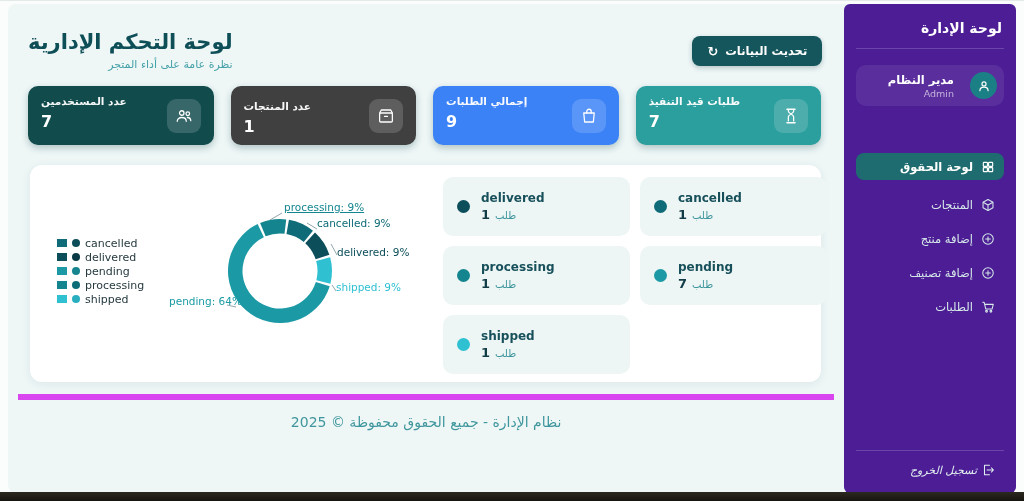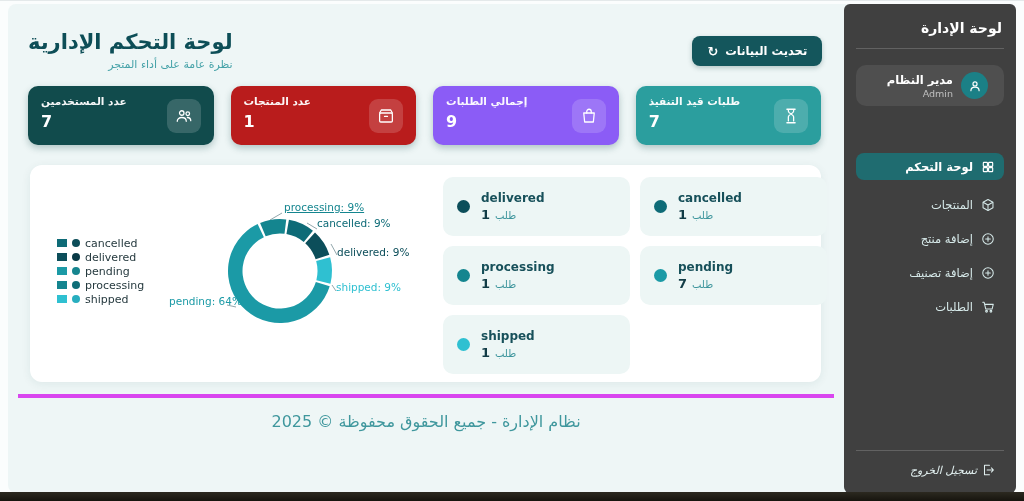--- a/index.html
+++ b/index.html
@@ -52,30 +52,30 @@
   .status-grid { position:absolute; left:413px; top:12px; display:grid;
     grid-template-columns:187px 187px; gap:10px; }
   .status-card { height:59px; background:#edf6f5; border-radius:10px; padding:10px 14px;
     display:flex; align-items:center; gap:11px; }
   .status-dot { width:13px; height:13px; border-radius:50%; flex:none; }
   .status-label { font-size:12px; font-weight:bold; color:#17505a; }
   .status-count { direction:ltr; display:flex; align-items:baseline; gap:5px; margin-top:2px; }
   .status-num { font-size:13px; font-weight:bold; color:#123c46; }
   .status-unit { font-size:10px; color:#3d959c; }
 
-  .footer { direction:rtl; margin:12px 10px 0; border-top:4px solid #d946ef; text-align:center;
-    padding-top:14px; font-size:16px; color:#3f979d; }
+  .footer { direction:rtl; margin:12px 10px 0; border-top:6px solid #d946ef; text-align:center;
+    padding-top:14px; font-size:14px; color:#3f979d; }
 
   
-  .sidebar { width:176px; background:#404040; border-radius:6px; color:#fff; direction:rtl;
+  .sidebar { width:176px; background:#4c1d95; border-radius:6px; color:#fff; direction:rtl;
     display:flex; flex-direction:column; padding:12px 12px 14px; }
   .sb-title { font-size:14px; font-weight:bold; text-align:right; padding:4px 2px 12px; }
   .sb-divider { border-top:1px solid rgba(255,255,255,.18); }
-  .user-card { margin-top:16px; background:rgba(255,255,255,.08); border-radius:10px; padding:7px 16px;
-    display:flex; align-items:center; gap:8px; }
+  .user-card { margin-top:16px; background:rgba(255,255,255,.08); border-radius:10px; padding:7px 7px;
+    display:flex; align-items:center; gap:16px; }
   .avatar { width:27px; height:27px; border-radius:50%; background:#1b8086; display:grid; place-items:center; flex:none; }
   .user-name { font-size:11.5px; font-weight:bold; }
   .user-role { font-size:9.5px; color:rgba(255,255,255,.62); margin-top:1px; }
   .nav { margin-top:47px; display:flex; flex-direction:column; }
   .nav-item { display:flex; align-items:center; gap:8px; padding:0 9px; height:18px; margin-bottom:16px;
     font-size:11.5px; color:#d6e9e9; cursor:pointer; }
   .nav-item.active { background:#1f6c70; border-radius:8px; height:27px; font-weight:bold; color:#fff; }
   .spacer { flex:1; }
   .logout { display:flex; align-items:center; gap:4px; padding:12px 9px 2px; font-size:11px; color:#e2f0f0; cursor:pointer;font-style:italic; }
 </style>
@@ -115,40 +115,40 @@
           </div>
           <div class="stat-deco">
             <svg class="icon-svg" width="26" height="26" viewBox="0 0 24 24" fill="none" stroke="#bdd2d2" stroke-width="1.7" stroke-linecap="round">
                 <circle cx="9" cy="8" r="3"></circle>
                 <path d="M3 19c0-3.2 2.8-5 6-5s6 1.8 6 5"></path>
                 <circle cx="17" cy="9" r="2.4"></circle>
               </svg>
           </div>
         </div>
 
-        <div class="stat-card" style="background-color: #b91c1c;">
+        <div class="stat-card" style="background-color: #404040; align-items: flex-end;">
           <div class="stat-info">
             <span class="stat-label">عدد المنتجات</span>
             <span class="stat-value">1</span>
           </div>
           <div class="stat-badge">
             <svg class="icon-svg" width="18" height="18" viewBox="0 0 24 24" fill="none" stroke="#fff" stroke-width="1.7" stroke-linecap="round" stroke-linejoin="round">
                 <rect x="3.5" y="8" width="17" height="12" rx="1.5"></rect>
                 <path d="M3.5 8l2.2-4h12.6l2.2 4M10 12.5h4"></path>
               </svg>
           </div>
           <div class="stat-deco">
             <svg class="icon-svg" width="26" height="26" viewBox="0 0 24 24" fill="none" stroke="#bdd2d2" stroke-width="1.7">
                 <rect x="3.5" y="8" width="17" height="12" rx="1.5"></rect>
                 <path d="M3.5 8l2.2-4h12.6l2.2 4"></path>
               </svg>
           </div>
         </div>
 
-        <div class="stat-card" style="background-color: #8b5cf6;">
+        <div class="stat-card" style="background-color: #3b82f6;">
           <div class="stat-info">
             <span class="stat-label">إجمالي الطلبات</span>
             <span class="stat-value">9</span>
           </div>
           <div class="stat-badge">
             <svg class="icon-svg" width="18" height="18" viewBox="0 0 24 24" fill="none" stroke="#fff" stroke-width="1.7" stroke-linecap="round" stroke-linejoin="round">
                 <path d="M5 8h14l-1.2 12H6.2L5 8z"></path>
                 <path d="M9 8V6a3 3 0 0 1 6 0v2"></path>
               </svg>
           </div>
@@ -310,21 +310,21 @@
       <div class="nav">
         <div class="nav-item active">
           <span>
             <svg class="icon-svg" width="14" height="14" viewBox="0 0 24 24" fill="none" stroke="#fff" stroke-width="2">
                 <rect x="4" y="4" width="7" height="7" rx="1"></rect>
                 <rect x="13" y="4" width="7" height="7" rx="1"></rect>
                 <rect x="4" y="13" width="7" height="7" rx="1"></rect>
                 <rect x="13" y="13" width="7" height="7" rx="1"></rect>
               </svg>
           </span>
-          <span>لوحة التحكم</span>
+          <span>لوحة الحقوق</span>
         </div>
         <div class="nav-item">
           <span>
             <svg class="icon-svg" width="14" height="14" viewBox="0 0 24 24" fill="none" stroke="#d6e9e9" stroke-width="1.8" stroke-linejoin="round">
                 <path d="M12 2.5l8.5 4.8v9.4L12 21.5l-8.5-4.8V7.3L12 2.5z"></path>
                 <path d="M3.5 7.3l8.5 4.8 8.5-4.8M12 12.1v9.4"></path>
               </svg>
           </span>
           <span>المنتجات</span>
         </div>

